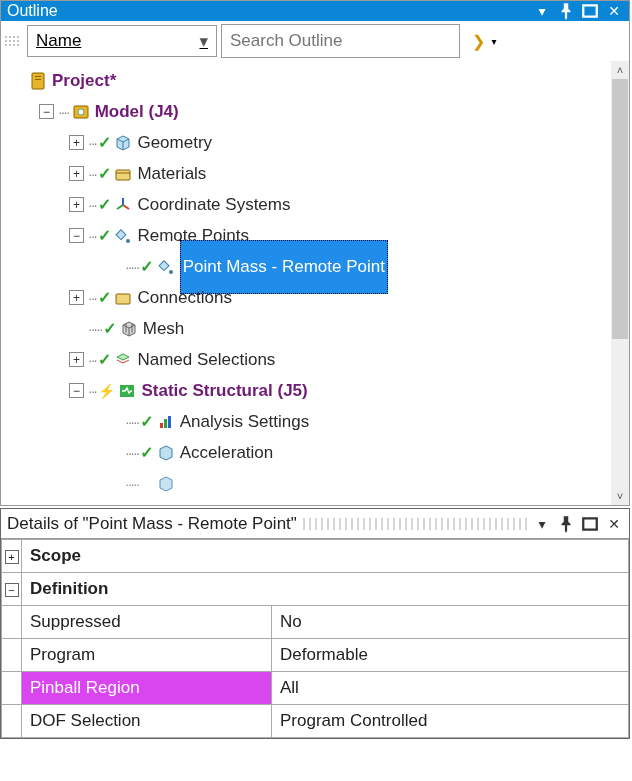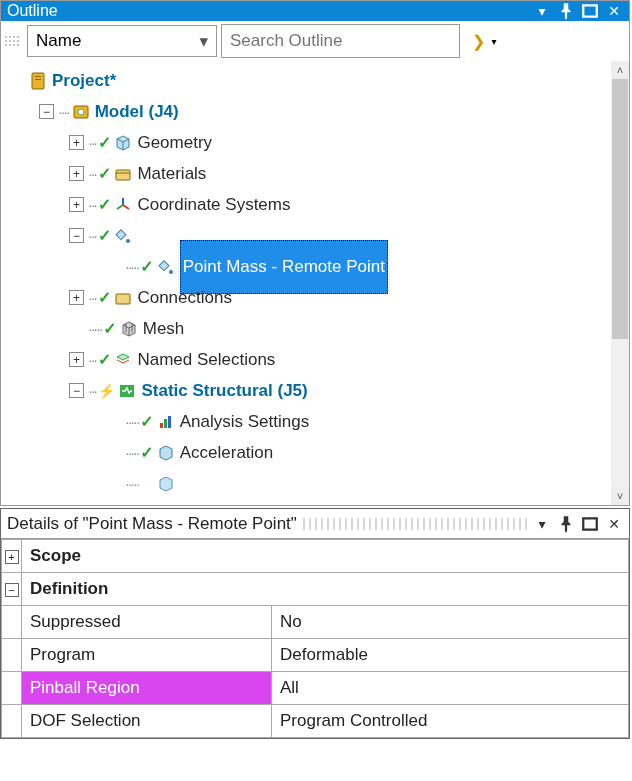--- a/index.html
+++ b/index.html
@@ -8,41 +8,41 @@
 
 .outline-panel { width: 630px; border: 1px solid #999; }
 .outline-header { background: #0b86d6; color: #fff; height: 20px; display: flex; align-items: center; padding: 0 6px; font-size: 16px; }
 .outline-title { flex: 1; }
 .hdr-icons { display: flex; gap: 6px; }
 .hdr-icon { width: 18px; height: 18px; display: inline-flex; align-items: center; justify-content: center; color: #fff; font-size: 14px; cursor: pointer; }
 
 .filter-row { height: 40px; display: flex; align-items: center; padding: 4px 6px 4px 26px; border-bottom: 0; gap: 4px; position: relative; }
 .drag-grip { position: absolute; left: 4px; top: 8px; width: 14px; height: 24px; display: flex; flex-wrap: wrap; align-content: center; gap: 2px; opacity: 0.35; }
 .drag-grip span { width: 2px; height: 2px; background: #555; display: block; }
-.name-select { width: 190px; height: 32px; border: 1px solid #999; display: flex; align-items: center; padding: 0 8px; font-size: 17px; justify-content: space-between; background:#fff; }
+.name-select { width: 190px; height: 32px; border: 1px solid #999; display: flex; align-items: center; padding: 0 8px; font-size: 17px; justify-content: space-between; background:#fff;text-decoration:underline; }
 .search-input { flex: 0 0 195px; height: 32px; border: 1px solid #999; padding: 16px 8px; font-size: 17px; color: #888; }
 .filter-chevron { color: #d69200; font-size: 16px; margin-left: 8px; }
 .tiny-drop { font-size: 10px; margin-left: 2px; }
 
 .tree-wrap { height: 444px; overflow: hidden; position: relative; }
 .tree-scroll { position: absolute; right: 0; top: 0; bottom: 0; width: 18px; background: #eee; display: flex; flex-direction: column; }
 .scroll-track { flex: 1; background: #f0f0f0; position: relative; }
 .scroll-thumb { position: absolute; left: 1px; right: 1px; top: 0; height: 260px; background: #c8c8c8; }
 .scroll-arrow { height: 18px; display: flex; align-items: center; justify-content: center; font-size: 11px; color: #555; }
 
 .tree { padding: 4px 2px 0 8px; font-size: 17px; color: #2a2a2a; }
 .node { display: flex; align-items: center; height: 31px; white-space: nowrap; position: relative; }
 .toggle { width: 15px; height: 15px; border: 1px solid #888; display: inline-flex; align-items: center; justify-content: center; font-size: 12px; line-height: 1; margin-right: 4px; background: #fff; color: #333; }
 .toggle-empty { width: 15px; height: 15px; display: inline-block; margin-right: 4px; }
 .dots { display:inline-block; color:#888; letter-spacing:-2px; font-size:14px; margin-right:2px; }
 .check { color: #29a329; font-size: 16px; margin-right: 2px; font-weight: bold; }
 .bolt { color:#f2b90c; font-size:14px; margin-right:2px; }
 .icon-slot { width: 20px; height: 20px; display: inline-flex; align-items: center; justify-content: center; margin-right: 4px; }
 .label { }
-.bold { font-weight: bold; color:#0369a1; }
+.bold { font-weight: bold; color:#701a75; }
 .selected { background: #1f8de9; color: #fff; padding: 16px 2px; border:1px dotted #003; }
 
 .ind-1 { padding-left: 0px; }
 .ind-2 { padding-left: 30px; }
 .ind-3 { padding-left: 60px; }
 .ind-4 { padding-left: 116px; }
 
 
 .ic { width:18px; height:18px; }
 
@@ -178,20 +178,21 @@
       <div class="node ind-3">
         <span class="toggle">−</span>
           <span class="dots">···</span>
         <span class="check">✓</span>
         <span class="icon-slot">
           <svg class="ic" viewBox="0 0 18 18">
               <rect x="4" y="4" width="7" height="7" fill="#bfe0ee" stroke="#3a7faa" transform="rotate(45 7 7)"></rect>
               <circle cx="14" cy="14" r="2" fill="#3a7faa"></circle>
             </svg>
         </span>
+        <span class="label">Remote Points</span>
       </div>
 
       <div class="node ind-4">
         <span class="dots">·····</span>
         <span class="check">✓</span>
         <span class="icon-slot">
           <svg class="ic" viewBox="0 0 18 18">
               <rect x="4" y="4" width="7" height="7" fill="#bfe0ee" stroke="#3a7faa" transform="rotate(45 7 7)"></rect>
               <circle cx="14" cy="14" r="2" fill="#3a7faa"></circle>
             </svg>

